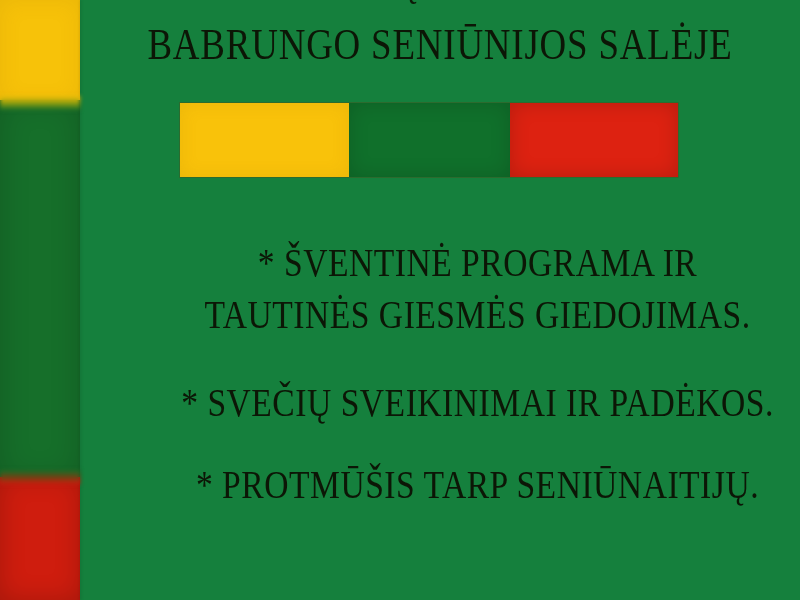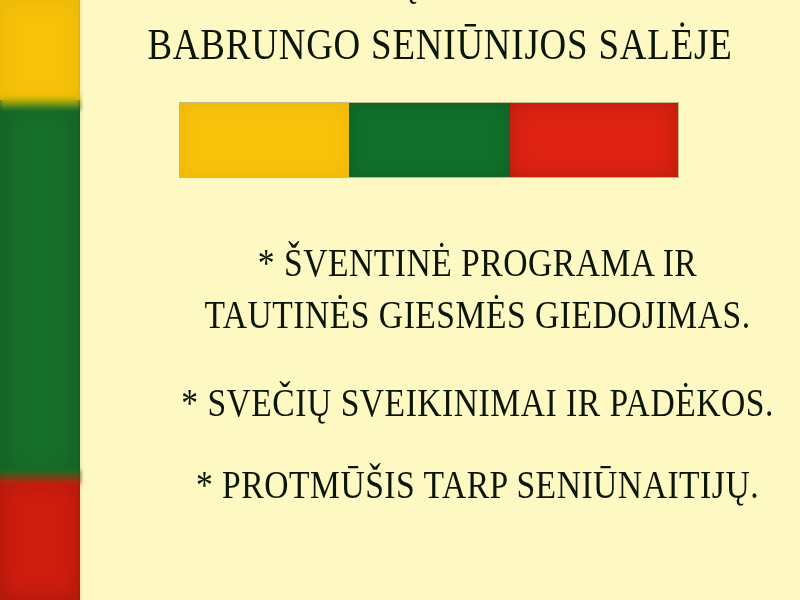--- a/index.html
+++ b/index.html
@@ -8,21 +8,21 @@
     padding: 0;
     background: #ffffff;
   }
 
   #poster {
     position: relative;
     width: 800px;
     height: 600px;
     overflow: hidden;
     font-family: "Liberation Serif", "DejaVu Serif", serif;
-    background: #fef9c3;
+    background: #15803d;
   }
 
   
   .flag-strip {
     position: absolute;
     left: 0;
     top: 0;
     width: 80px;
     height: 600px;
     z-index: 2;

